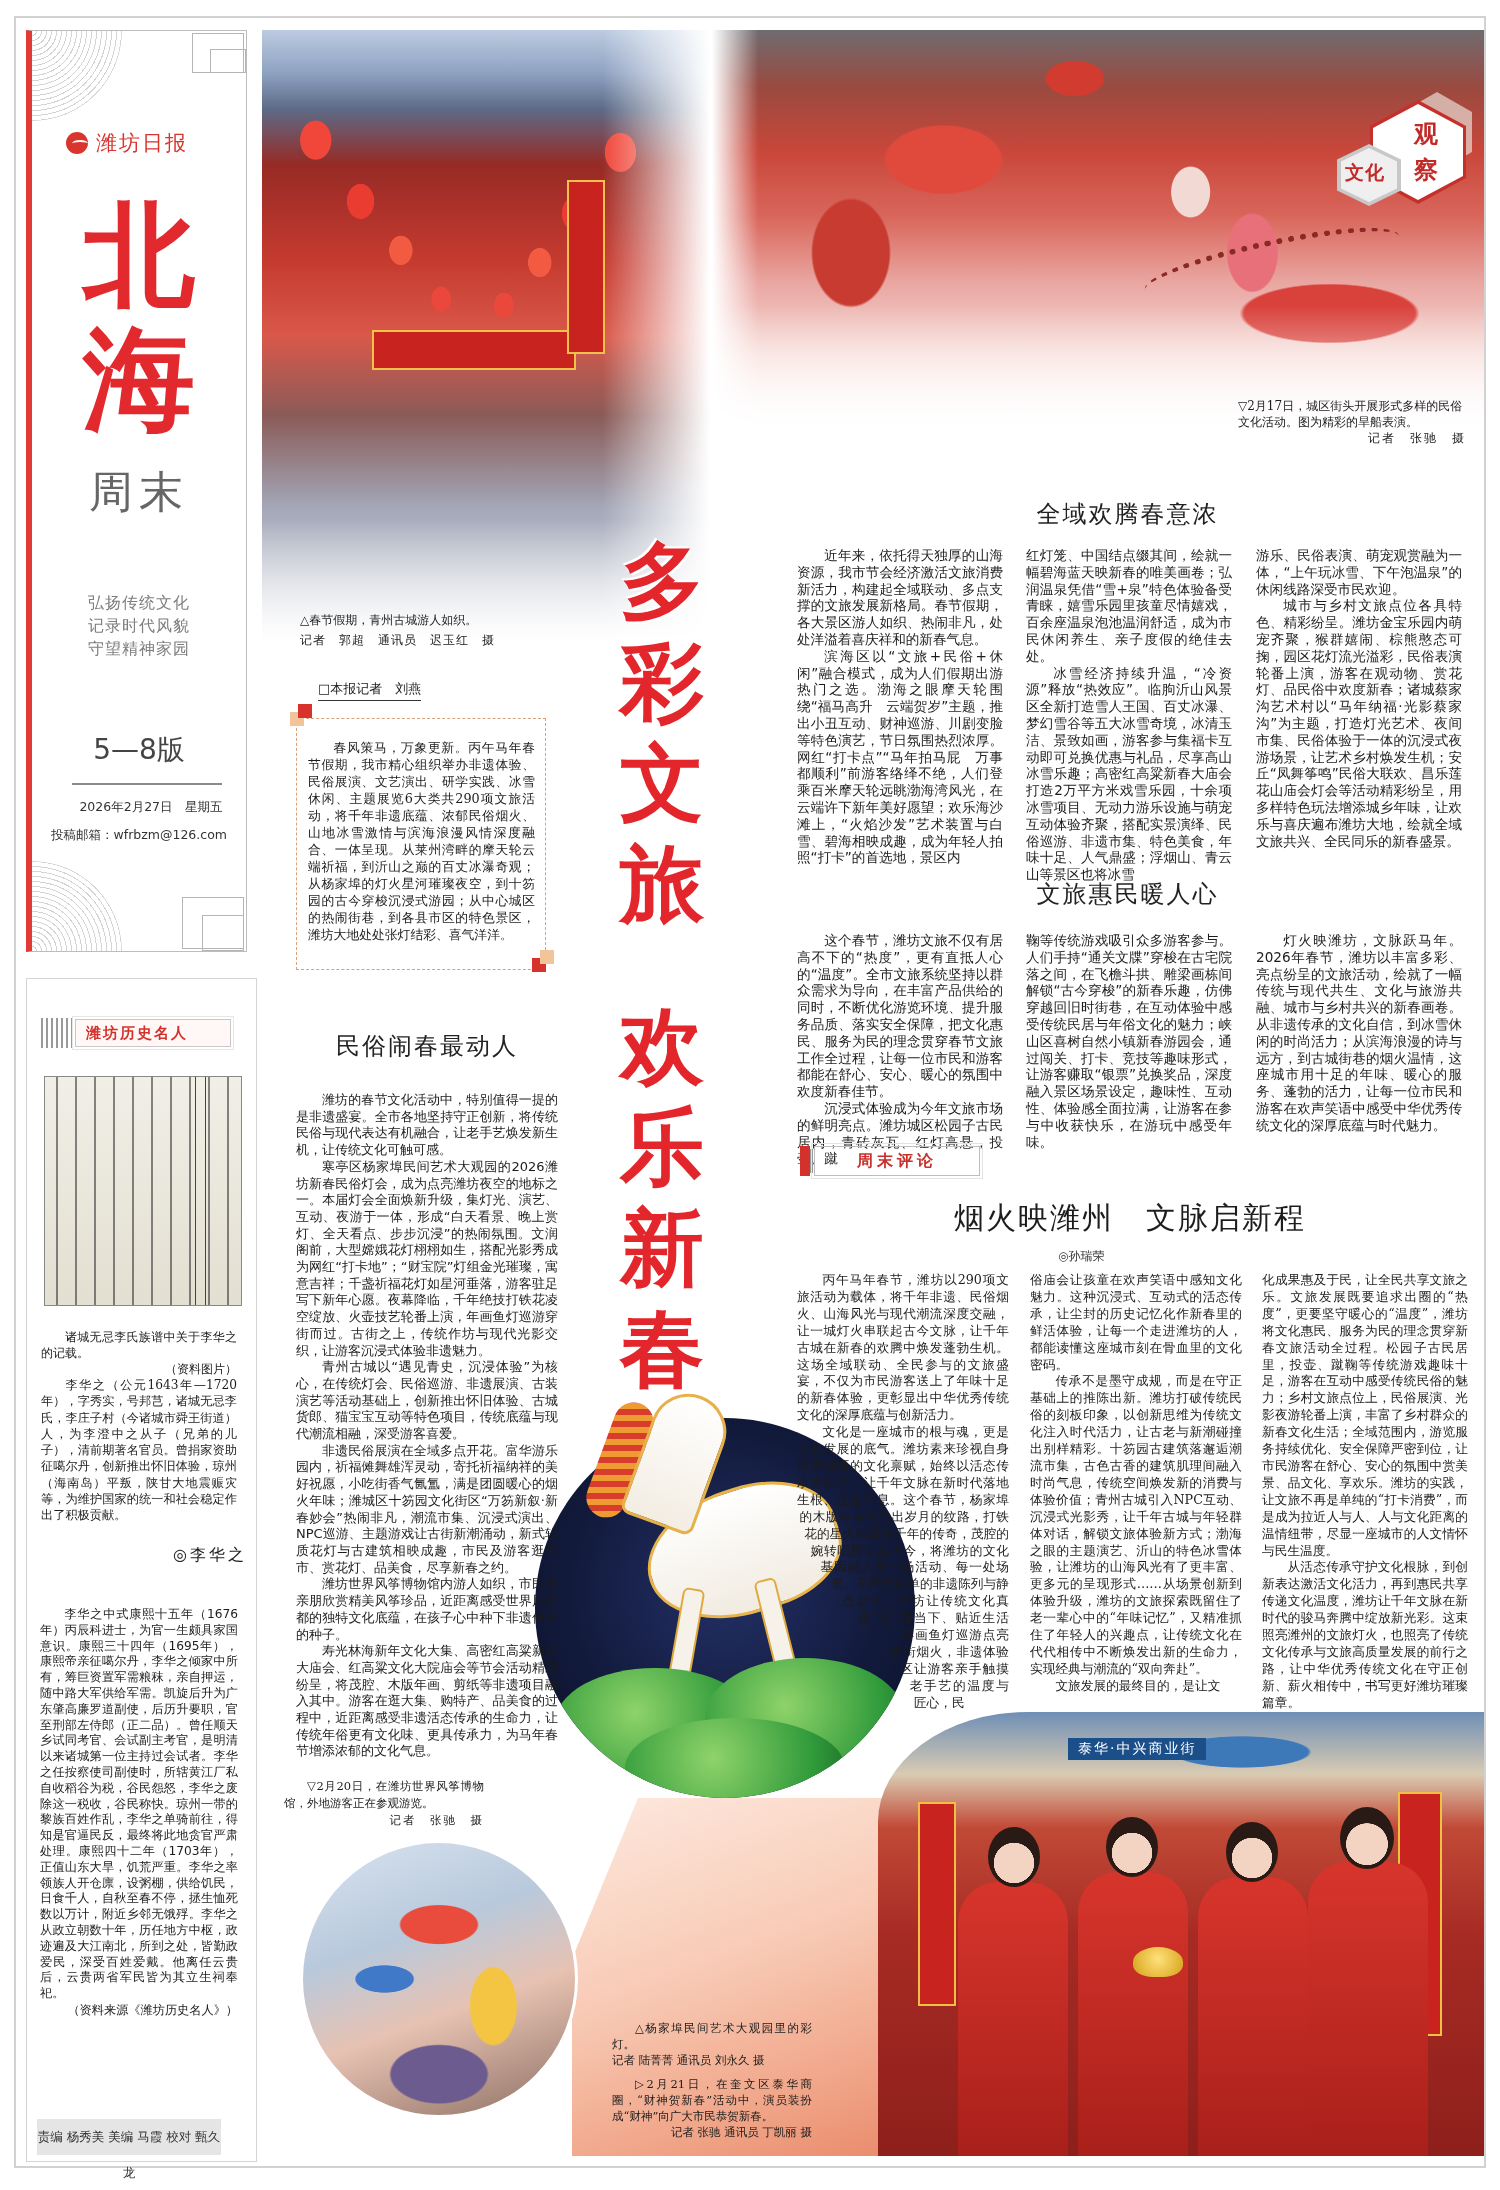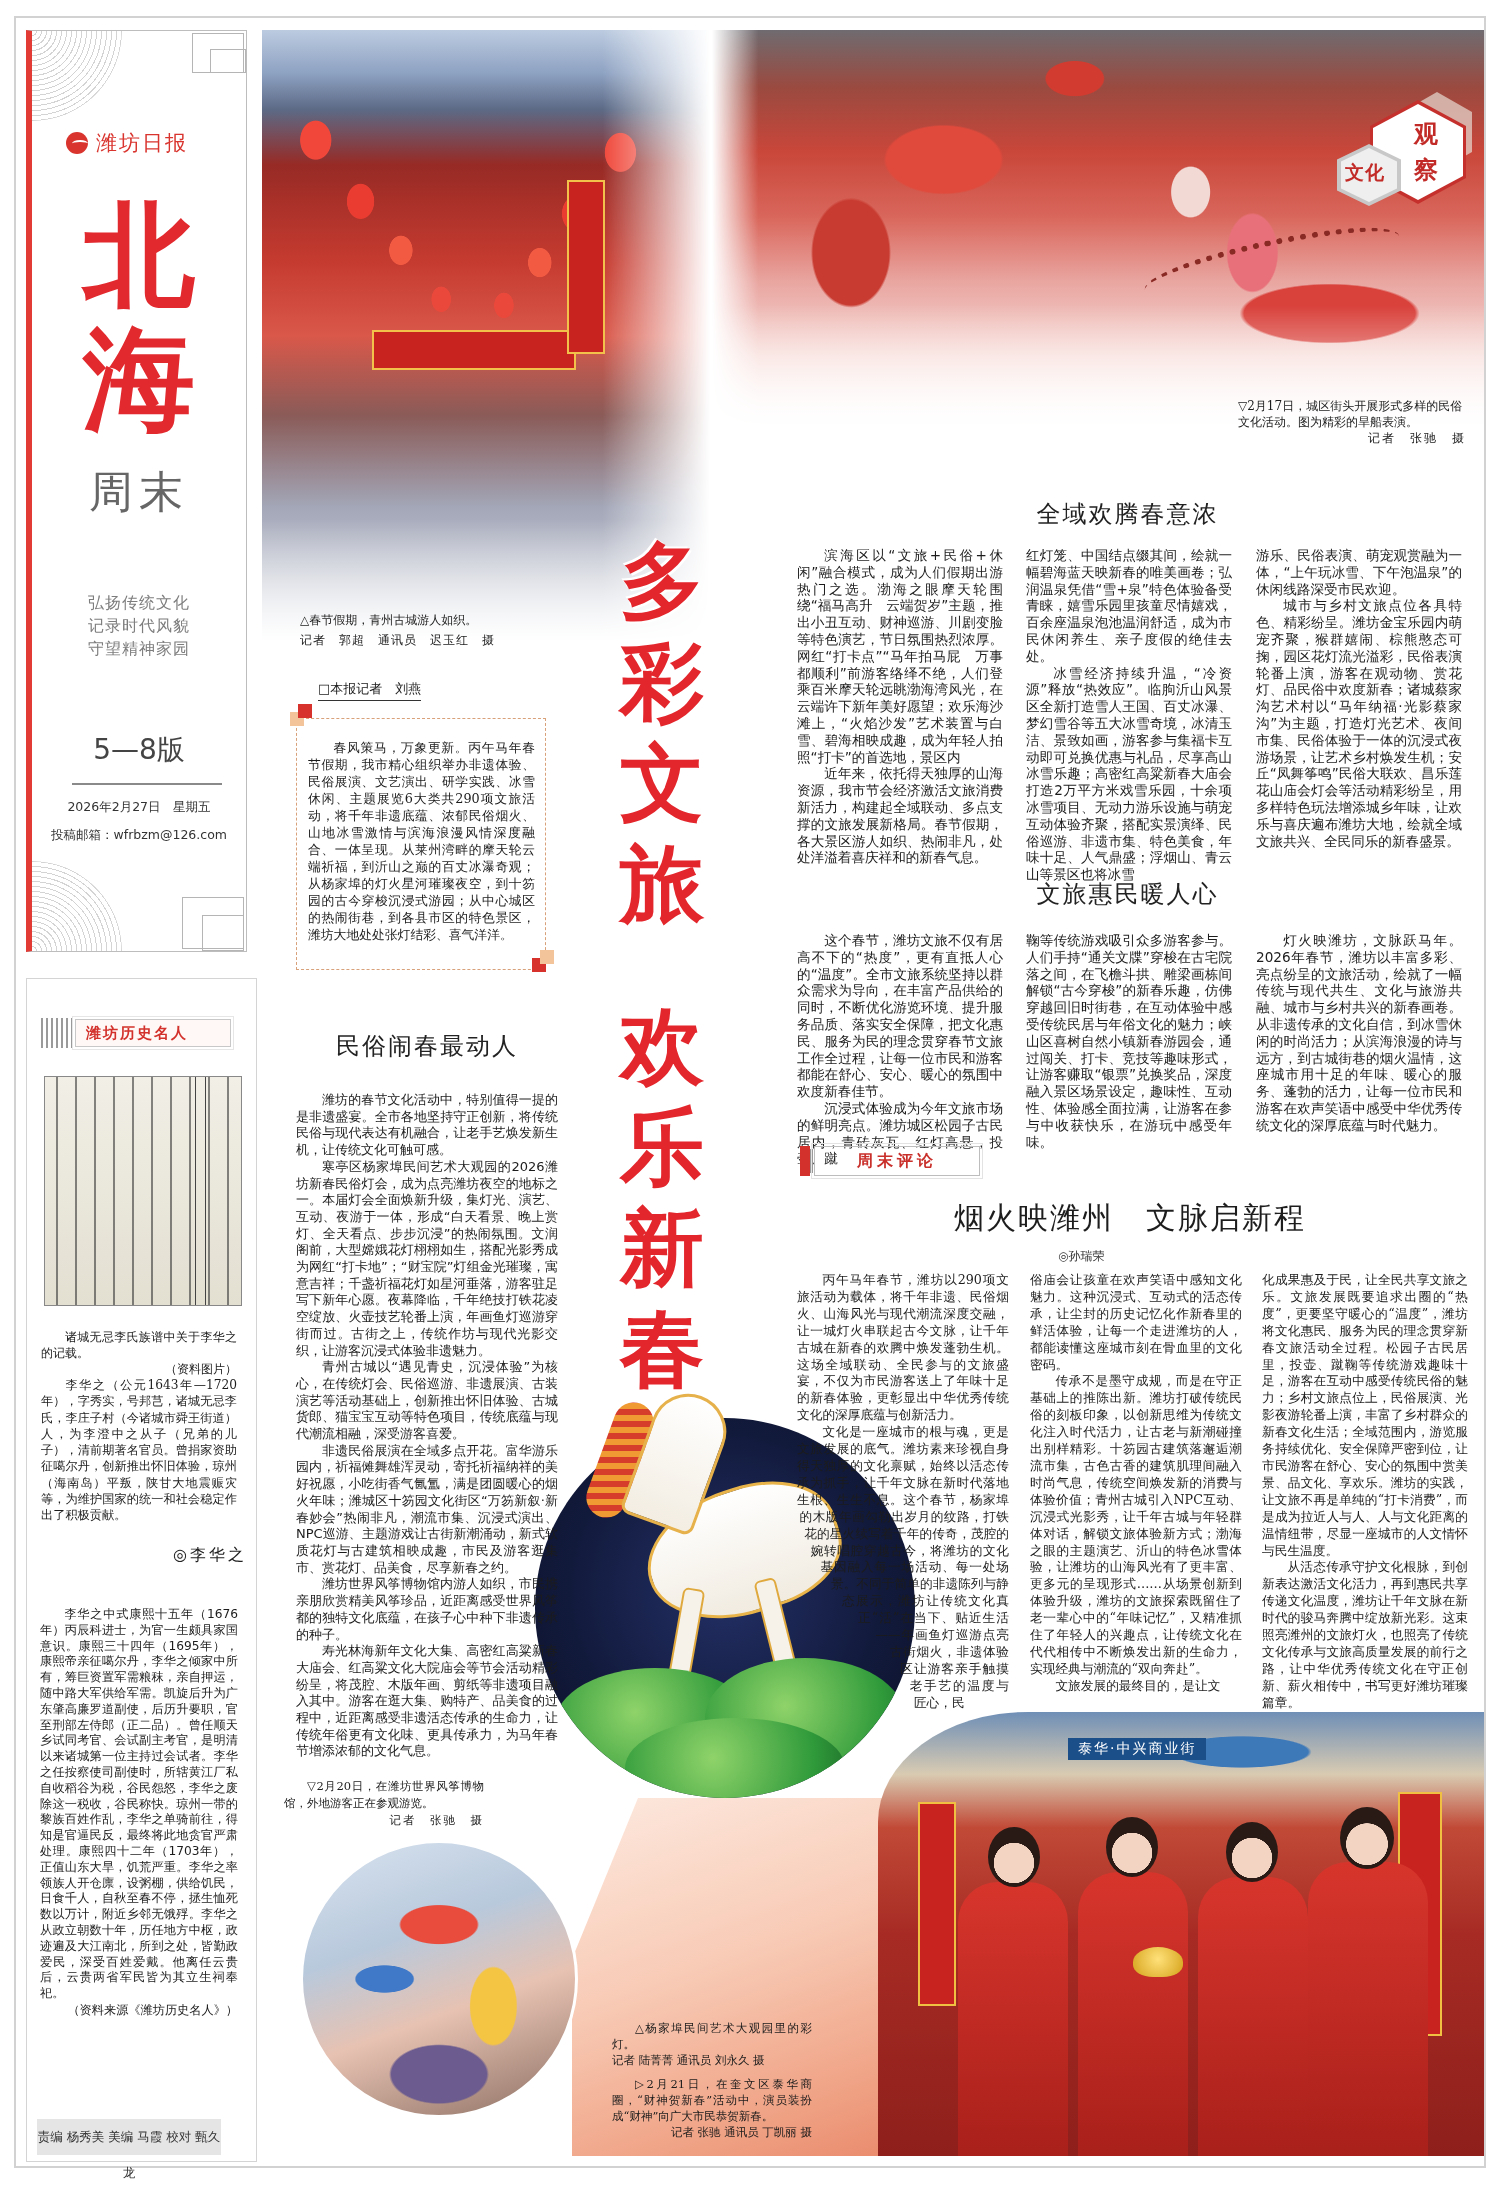--- a/index.html
+++ b/index.html
@@ -20,21 +20,21 @@
   .sq{border:1px solid #b5b5b5;}
   .logo{left:34px;top:98px;display:flex;align-items:center;gap:8px;}
   .logo-icon{width:22px;height:22px;border-radius:50%;background:#d9342e;position:relative;}
   .logo-icon:after{content:"";position:absolute;left:6px;top:8px;width:16px;height:5px;border-top:2px solid #fff;border-radius:50%;}
   .logo-text{font-family:"DejaVu Serif",serif;color:#d9342e;font-size:21px;letter-spacing:2px;}
   .bigchar{left:0;width:214px;text-align:center;font-family:"DejaVu Serif",serif;font-weight:bold;color:#e2292e;font-size:112px;line-height:1;}
   .zhoumo{left:0;top:432px;width:214px;text-align:center;font-size:44px;color:#666;letter-spacing:6px;}
   .slogan{left:0;top:560px;width:214px;text-align:center;font-size:16px;line-height:23px;color:#7d7d7d;letter-spacing:1px;font-family:"DejaVu Serif",serif;}
   .edition{left:0;top:700px;width:214px;text-align:center;font-size:28px;color:#444;}
   .mast-rule{left:40px;top:752px;width:150px;border-top:2px solid #8a8a8a;}
-  .mast-date{left:0;top:768px;width:214px;text-align:center;font-size:12.5px;color:#333;}
+  .mast-date{left:12px;top:768px;width:214px;text-align:center;font-size:12.5px;color:#333;}
   .mast-email{left:0;top:796px;width:214px;text-align:center;font-size:12.5px;color:#333;}
 
   
   .hist{left:26px;top:978px;width:220px;height:1182px;border:1px solid #d4d4d4;background:#fff;padding-left:9px;}
   .tag{display:flex;align-items:center;height:32px;}
   .tag-icon{width:34px;height:30px;background:repeating-linear-gradient(90deg,#9a9a9a 0 2px,#fff 2px 5px);}
   .tag-box{flex:1;height:26px;border:1px solid #c8c8c8;outline:1px solid #e6e6e6;outline-offset:2px;
            color:#d3322c;font-size:15px;line-height:26px;padding-left:10px;letter-spacing:2px;font-weight:bold;background:#fff8f6;}
   .docimg{left:17px;top:97px;width:196px;height:228px;border:1px solid #888;
           background:
@@ -238,22 +238,22 @@
 <div class="abs corner peach" style="left:290px;top:712px;"></div>
 <div class="abs corner red" style="left:298px;top:704px;"></div>
 <div class="abs corner red" style="left:532px;top:958px;"></div>
 <div class="abs corner peach" style="left:540px;top:950px;"></div>
 
 <div class="abs vtitle" style="top:530px;">多彩文旅</div>
 <div class="abs vtitle" style="top:995px;">欢乐新春</div>
 
 <div class="abs h2" style="left:1000px;top:498px;width:255px;">全域欢腾春意浓</div>
 <div class="abs col" style="left:797px;top:547px;">
+    <p>近年来，依托得天独厚的山海资源，我市节会经济激活文旅消费新活力，构建起全域联动、多点支撑的文旅发展新格局。春节假期，各大景区游人如织、热闹非凡，处处洋溢着喜庆祥和的新春气息。</p>
     <p>滨海区以“文旅+民俗+休闲”融合模式，成为人们假期出游热门之选。渤海之眼摩天轮围绕“福马高升　云端贺岁”主题，推出小丑互动、财神巡游、川剧变脸等特色演艺，节日氛围热烈浓厚。网红“打卡点”“马年拍马屁　万事都顺利”前游客络绎不绝，人们登乘百米摩天轮远眺渤海湾风光，在云端许下新年美好愿望；欢乐海沙滩上，“火焰沙发”艺术装置与白雪、碧海相映成趣，成为年轻人拍照“打卡”的首选地，景区内</p>
-    <p>近年来，依托得天独厚的山海资源，我市节会经济激活文旅消费新活力，构建起全域联动、多点支撑的文旅发展新格局。春节假期，各大景区游人如织、热闹非凡，处处洋溢着喜庆祥和的新春气息。</p>
   </div>
 <div class="abs col" style="left:1026px;top:547px;">
     <p class="cont">红灯笼、中国结点缀其间，绘就一幅碧海蓝天映新春的唯美画卷；弘润温泉凭借“雪+泉”特色体验备受青睐，嬉雪乐园里孩童尽情嬉戏，百余座温泉泡池温润舒适，成为市民休闲养生、亲子度假的绝佳去处。</p>
     <p>冰雪经济持续升温，“冷资源”释放“热效应”。临朐沂山风景区全新打造雪人王国、百丈冰瀑、梦幻雪谷等五大冰雪奇境，冰清玉洁、景致如画，游客参与集福卡互动即可兑换优惠与礼品，尽享高山冰雪乐趣；高密红高粱新春大庙会打造2万平方米戏雪乐园，十余项冰雪项目、无动力游乐设施与萌宠互动体验齐聚，搭配实景演绎、民俗巡游、非遗市集、特色美食，年味十足、人气鼎盛；浮烟山、青云山等景区也将冰雪</p>
   </div>
 <div class="abs col" style="left:1256px;top:547px;">
     <p class="cont">游乐、民俗表演、萌宠观赏融为一体，“上午玩冰雪、下午泡温泉”的休闲线路深受市民欢迎。</p>
     <p>城市与乡村文旅点位各具特色、精彩纷呈。潍坊金宝乐园内萌宠齐聚，猴群嬉闹、棕熊憨态可掬，园区花灯流光溢彩，民俗表演轮番上演，游客在观动物、赏花灯、品民俗中欢度新春；诸城蔡家沟艺术村以“马年纳福·光影蔡家沟”为主题，打造灯光艺术、夜间市集、民俗体验于一体的沉浸式夜游场景，让艺术乡村焕发生机；安丘“凤舞筝鸣”民俗大联欢、昌乐莲花山庙会灯会等活动精彩纷呈，用多样特色玩法增添城乡年味，让欢乐与喜庆遍布潍坊大地，绘就全域文旅共兴、全民同乐的新春盛景。</p>
   </div>
 

